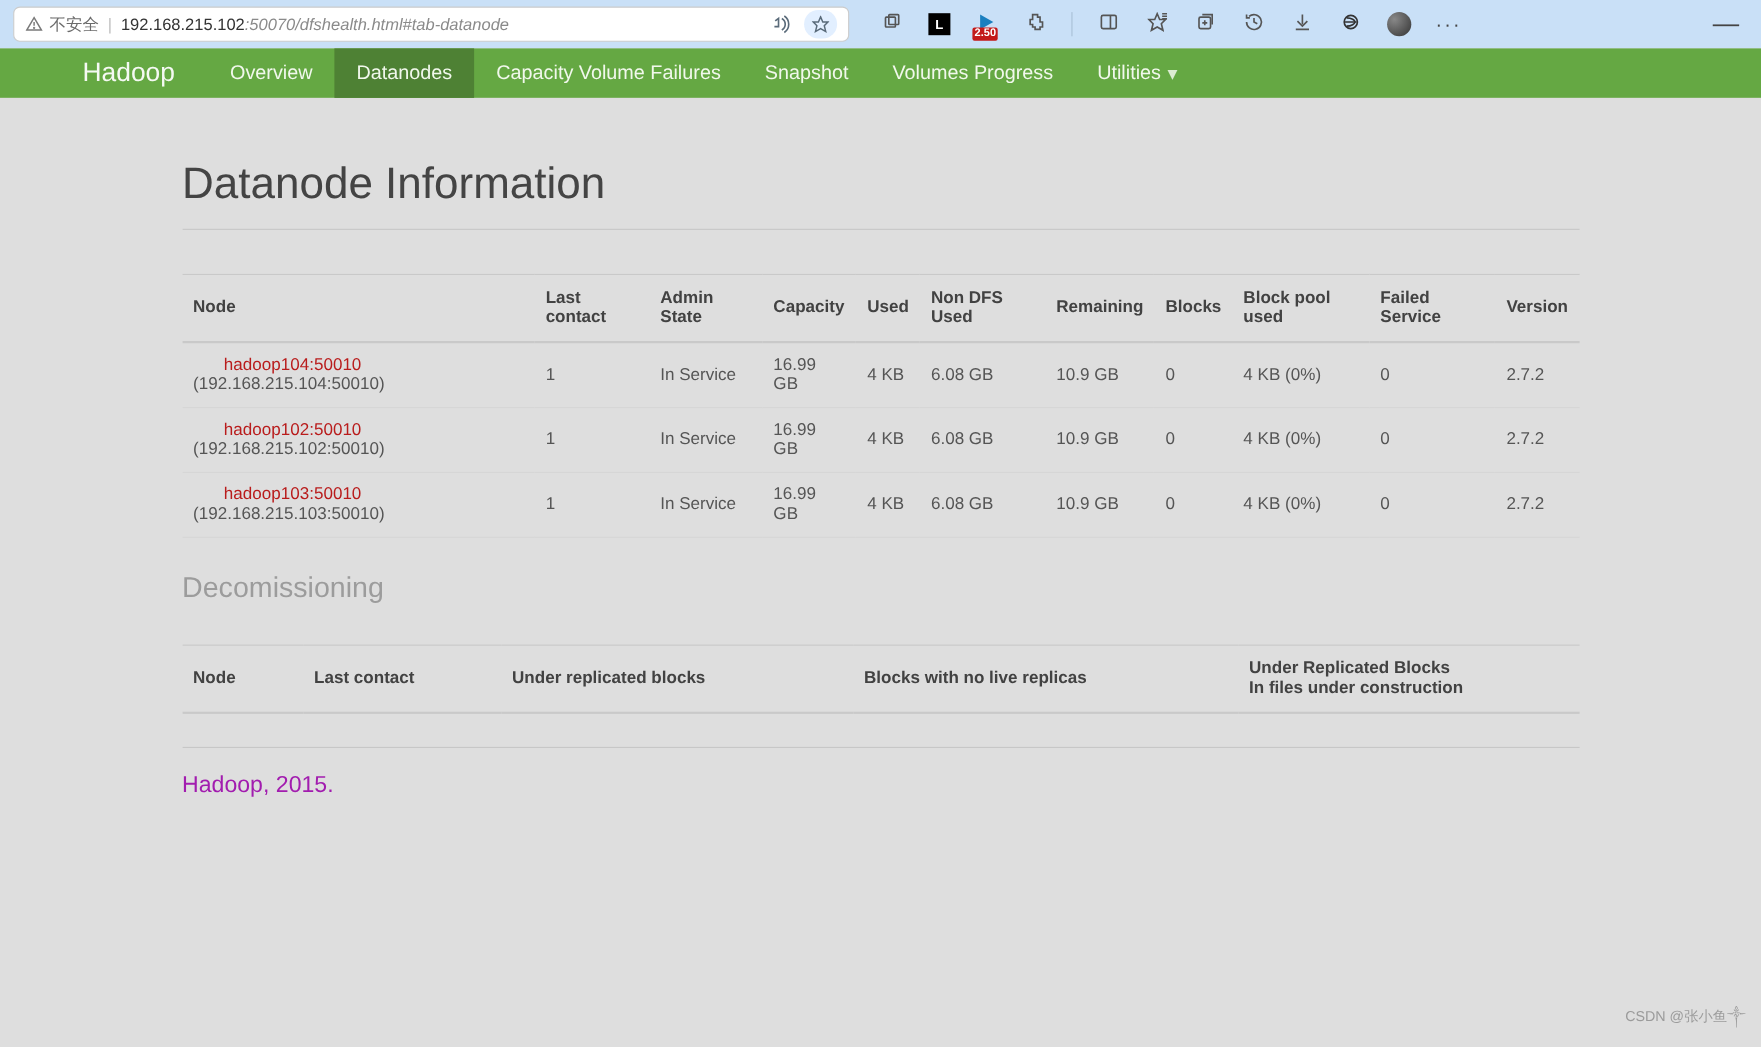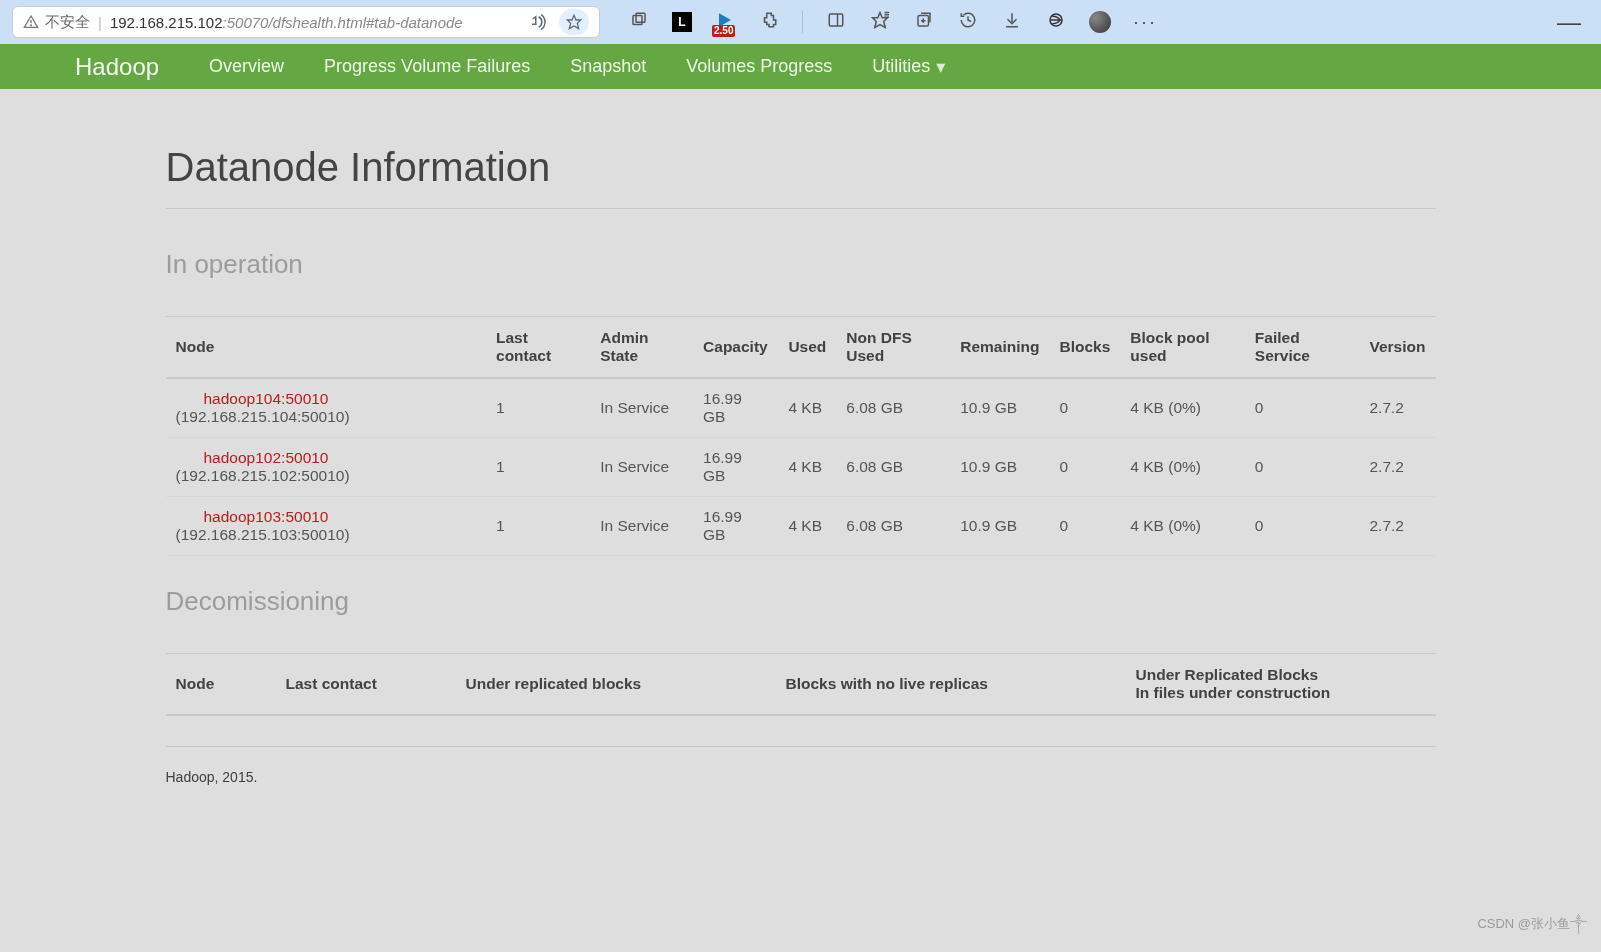--- a/index.html
+++ b/index.html
@@ -18,21 +18,21 @@
   .browser-left { display: flex; align-items: center; gap: 8px; }
   .url-box {
     display: flex;
     align-items: center;
     background: #fff;
     border: 1px solid #ccc;
     border-radius: 6px;
     height: 32px;
     padding: 0 10px;
     margin-left: 2px;
-    width: 588px;
+    width: 760px;
     gap: 8px;
   }
   .url-warn { display:flex; align-items:center; gap:6px; color:#6b6b6b; }
   .url-sep { color:#c0c0c0; }
   .url-text { color:#333; }
   .url-text .faded { color:#8a8a8a;font-style:italic; }
   .url-spacer { flex:1; }
   .url-right-icons { display:flex; align-items:center; gap:12px; color:#6b6b6b; }
   .url-icon svg, .tool-icon svg { width:18px; height:18px; display:block; }
   .star-pill {
@@ -129,21 +129,21 @@
     border-bottom:2px solid #c9c9c9;
   }
   table.data td {
     padding: 11px 10px;
     border-bottom:1px solid #d6d6d6;
     color:#555;
   }
   table.data td a { color:#b91c1c; text-decoration:none;padding-left:28px; }
 
   .footer-hr { border:none; border-top:1px solid #c7c7c7; margin:24px 0 22px 0; }
-  .footer { color:#404040; font-size:14px; }
+  .footer { color:#a21caf; font-size:21px; }
 
   .watermark {
     position: fixed;
     right: 14px;
     bottom: 6px;
     color: rgba(100,100,100,.55);
     font-size: 13px;
   }
 </style>
 </head>
@@ -249,33 +249,33 @@
     <span class="ellipsis">···</span>
     <span style="flex:1"></span>
     <span class="win-min">—</span>
   </div>
 </div>
 
 <div class="navbar">
   <div class="brand">Hadoop</div>
   <div id="nav-items" style="display:flex;">
       <div class="nav-item">Overview</div>
-      <div class="nav-item">Progress Volume Failures</div>
+      <div class="nav-item active">Datanodes</div>
+      <div class="nav-item">Capacity Volume Failures</div>
       <div class="nav-item">Snapshot</div>
       <div class="nav-item">Volumes Progress</div>
       <div class="nav-item">Utilities<span class="nav-caret">▾</span></div>
     </div>
 </div>
 
 <div class="page">
   <div class="container">
     <h1 class="page-title">Datanode Information</h1>
     <hr class="hr-under">
 
-    <h2 class="section-title">In operation</h2>
 
     <table class="data">
       <thead>
           <tr id="inop-head">
             <th>Node</th>
             <th>Last contact</th>
             <th>Admin State</th>
             <th>Capacity</th>
             <th>Used</th>
             <th>Non DFS Used</th>

